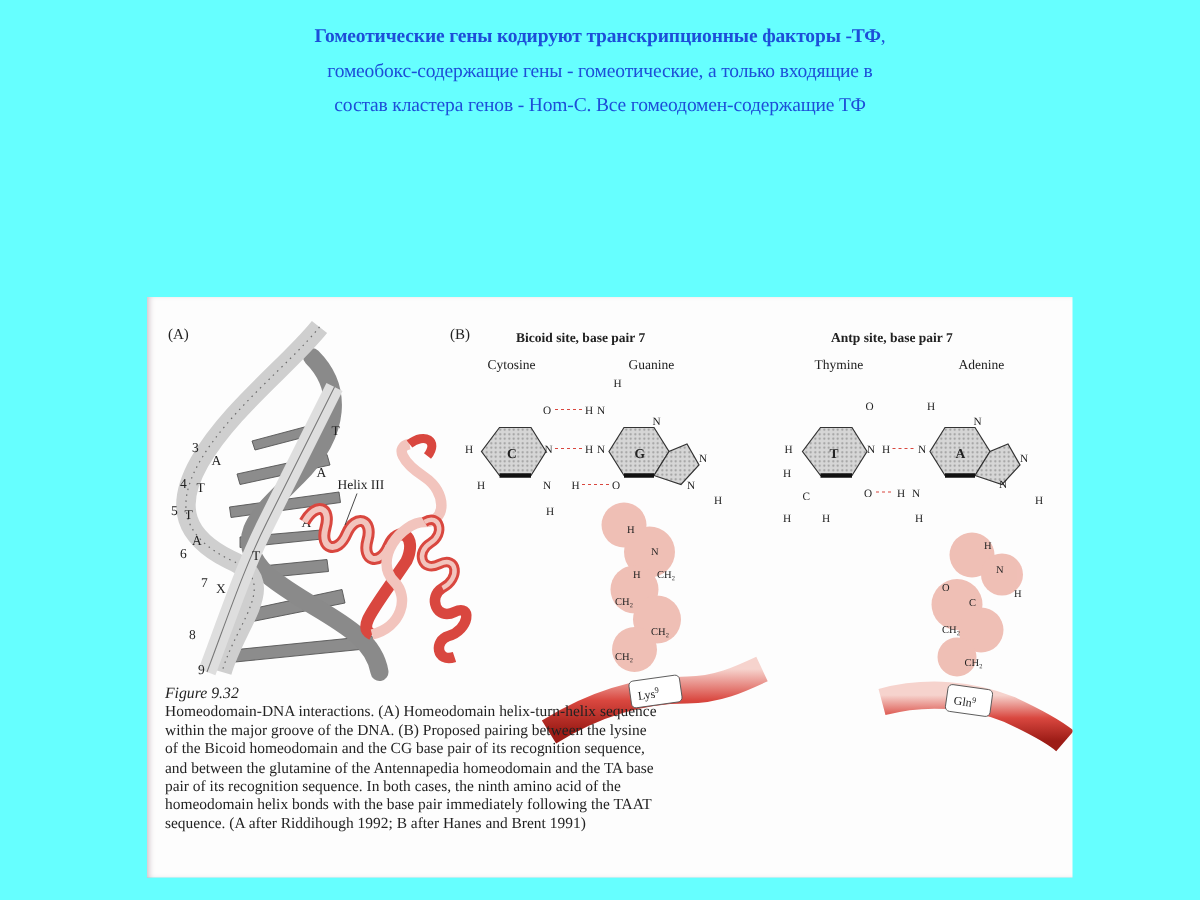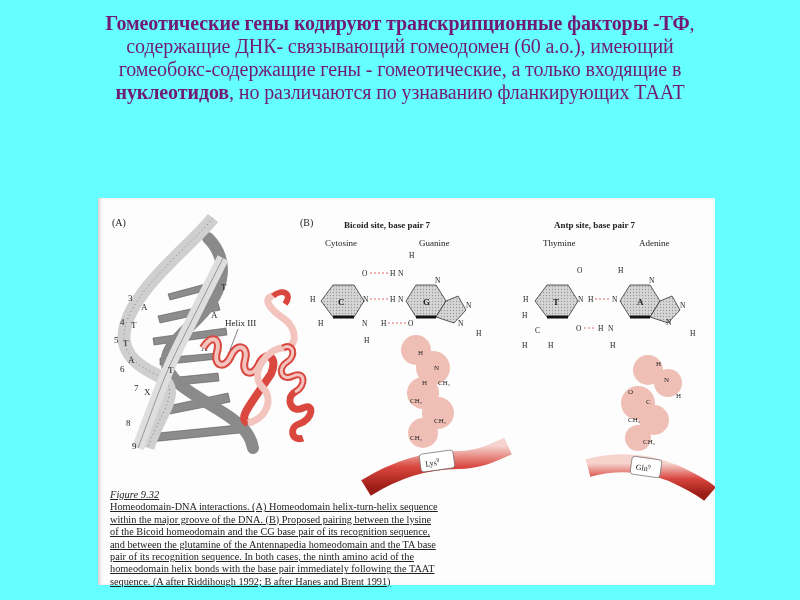--- a/index.html
+++ b/index.html
@@ -4,46 +4,45 @@
 <style>
   html, body { margin:0; padding:0; }
   body {
     width:800px; height:600px; overflow:hidden;
     background:#66ffff;
     font-family: "Liberation Serif", "DejaVu Serif", serif;
     position:relative;
   }
   .slide-text {
     position:absolute; left:100px; top:12px; width:600px;
-    text-align:center; color:#701a75;
-    font-size:20px; line-height:23px;
+    text-align:center; color:#1d4ed8;
+    font-size:13px; line-height:23px;
     letter-spacing:-0.1px;
   }
   .slide-text b { font-weight:bold; }
   .figure {
     position:absolute; left:98px; top:198px; width:617px; height:387px;
     background:#fdfdfd;
     box-shadow: inset 3px 0 4px -2px #c9b7bf;
   }
   .figure svg { position:absolute; left:0; top:0; }
   .caption {
-    position:absolute; left:12px; top:291px; width:330px;
-    font-size:10.3px; line-height:12.4px; color:#222;text-decoration:underline;
+    position:absolute; left:12px; top:259px; width:330px;
+    font-size:10.3px; line-height:12.4px; color:#222;
   }
   .caption .fig-num { font-style:italic; display:block; font-size:10.5px; }
   .lbl { font-family:"Liberation Serif","DejaVu Serif",serif; fill:#222; }
 </style>
 </head>
 <body>
 
 <div class="slide-text" id="slideText">
     <div><b>Гомеотические гены кодируют транскрипционные факторы -ТФ</b><span>, </span></div>
-    <div><span>содержащие ДНК- связывающий гомеодомен (60 а.о.), имеющий</span></div>
     <div><span>гомеобокс-содержащие гены - гомеотические, а только входящие в</span></div>
-    <div><b>нуклеотидов</b><span>, но  различаются по узнаванию  фланкирующих ТААТ</span></div>
+    <div><span>состав кластера генов - Hom-C. Все гомеодомен-содержащие ТФ</span></div>
   </div>
 
 <div class="figure">
   <svg width="617" height="387" viewBox="0 0 617 387">
     <defs>
       <pattern id="dots" width="3" height="3" patternUnits="userSpaceOnUse">
         <rect width="3" height="3" fill="#d6d6d6"></rect>
         <circle cx="1.5" cy="1.5" r="0.7" fill="#9a9a9a"></circle>
       </pattern>
       <linearGradient id="tube" x1="0" y1="0" x2="0" y2="1">

